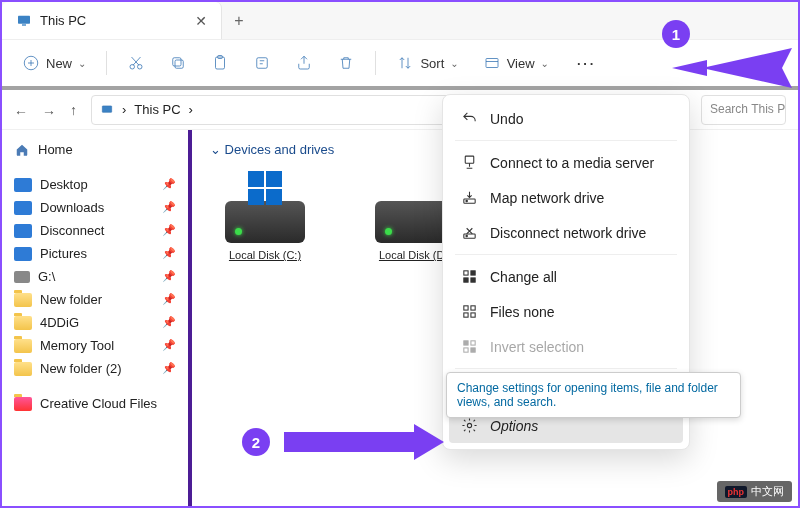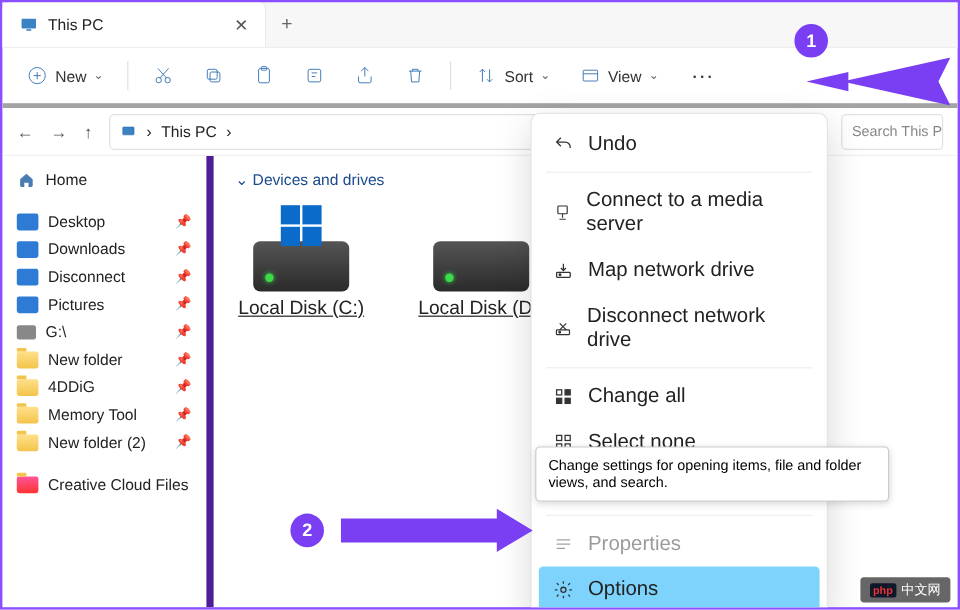--- a/index.html
+++ b/index.html
@@ -25,52 +25,52 @@
   .navrow { display: flex; align-items: center; height: 40px; padding: 0 12px; gap: 14px; border-bottom: 1px solid #f0f0f0; }
   .navrow svg { width: 16px; height: 16px; stroke: #555; fill: none; }
   .navrow .arrow { color: #555; font-size: 14px; }
   .addrbar { flex: 1; display: flex; align-items: center; gap: 8px; padding: 4px 8px; border: 1px solid #e0e0e0; border-radius: 4px; height: 30px; }
   .addrbar svg { width: 14px; height: 14px; stroke: #2f6fb0; }
   .refresh { padding: 4px 8px; }
   .searchbox { width: 85px; padding: 6px 8px; border: 1px solid #e0e0e0; border-radius: 4px; color: #888; font-size: 12px; height: 30px; overflow: hidden; white-space: nowrap; }
 
   
   .main { display: flex; height: calc(100% - 128px); }
-  .sidebar { width: 176px; border-right: 6px solid #4c1d95; padding: 8px 4px; overflow: hidden; }
+  .sidebar { width: 190px; border-right: 4px solid #4c1d95; padding: 8px 4px; overflow: hidden; }
   .side-item { display: flex; align-items: center; gap: 8px; padding: 4px 8px; font-size: 13px; }
   .side-item .pin { margin-left: auto; color: #aaa; font-size: 11px; }
   .side-folder { width: 18px; height: 14px; background: linear-gradient(#ffe08a, #f3c44b); border-radius: 2px; position: relative; }
   .side-folder::before { content: ""; position: absolute; top: -3px; left: 0; width: 8px; height: 3px; background: #f3c44b; border-radius: 1px 1px 0 0; }
   .side-home { width: 16px; height: 14px; }
   .side-cloud { width: 18px; height: 11px; background: #0078d4; border-radius: 6px; position: relative; }
   .side-cloud::before{content:"";position:absolute;top:-4px;left:4px;width:8px;height:8px;background:#0078d4;border-radius:50%;}
   .side-lib { width: 18px; height: 14px; border-radius: 2px; }
   .side-group-gap { height: 12px; }
   .side-drive { width: 16px; height: 12px; background: #888; border-radius: 2px; position: relative; }
 
   .content { flex: 1; padding: 12px 18px; position: relative; }
   .group-header { color: #1a4b8c; font-size: 13px; margin-bottom: 14px; }
   .group-header::before { content: "⌄ "; }
   .drives { display: flex; gap: 40px; }
   .drive { display: flex; flex-direction: column; align-items: center; gap: 6px; width: 110px; }
   .drive-body { width: 80px; height: 42px; background: linear-gradient(#555, #2a2a2a); border-radius: 6px; position: relative; }
   .drive-body::after { content: ""; position: absolute; left: 10px; bottom: 8px; width: 7px; height: 7px; background: #3bdc4a; border-radius: 50%; box-shadow: 0 0 4px #3bdc4a; }
   .drive-win { width: 34px; height: 34px; margin-bottom: -10px; z-index: 1; display: grid; grid-template: 1fr 1fr / 1fr 1fr; gap: 2px; }
   .drive-win div { background: #0b6bcb; }
-  .drive-label { font-size: 16px; text-decoration: underline; text-align: center; }
+  .drive-label { font-size: 11px; text-decoration: underline; text-align: center; }
 
   
   .menu { position: absolute; top: 92px; left: 440px; width: 248px; background: #fff; border: 1px solid #e5e5e5; border-radius: 8px; box-shadow: 0 10px 30px rgba(0,0,0,0.15); padding: 6px; z-index: 20; }
-  .menu-item { display: flex; align-items: center; gap: 12px; padding: 9px 12px; border-radius: 4px; font-size: 17px; }
-  .menu-item.hover { background: #7dd3fc; }
+  .menu-item { display: flex; align-items: center; gap: 12px; padding: 9px 12px; border-radius: 4px; font-size: 14px; }
+  .menu-item.hover { background: #e5e5e5; font-style: italic; }
   .menu-item svg { width: 17px; height: 17px; stroke: #333; fill: none; stroke-width: 1.5; }
   .menu-sep { height: 1px; background: #eee; margin: 4px 6px; }
 
   
-  .tooltip { position: absolute; top: 370px; left: 444px; width: 295px; background: #fff; border: 1px solid #ccc; border-radius: 4px; padding: 8px 10px; font-size: 12px; color: #000000; z-index: 30; box-shadow: 0 2px 6px rgba(0,0,0,0.15); }
+  .tooltip { position: absolute; top: 370px; left: 444px; width: 295px; background: #fff; border: 1px solid #ccc; border-radius: 4px; padding: 8px 10px; font-size: 12px; color: #0369a1; z-index: 30; box-shadow: 0 2px 6px rgba(0,0,0,0.15); }
 
   
   .badge { position: absolute; width: 28px; height: 28px; background: #7a3ff2; color: #fff; border-radius: 50%; display: flex; align-items: center; justify-content: center; font-weight: bold; font-size: 15px; z-index: 40; }
   .arrow-big { position: absolute; z-index: 35; }
   .arrow-big svg { fill: #7a3ff2; }
 
   
   .wm { position: absolute; right: 6px; bottom: 4px; background: rgba(0,0,0,0.6); color: #fff; font-size: 11px; padding: 3px 8px; border-radius: 3px; display: flex; align-items: center; gap: 4px; z-index: 50; }
   .wm .logo { background: #0f172a; color: #e33; font-weight: bold; font-size: 9px; padding: 1px 3px; border-radius: 2px; }
 </style>
@@ -296,21 +296,21 @@
       </svg>
       <span>Change all</span>
     </div>
   <div class="menu-item">
       <svg viewBox="0 0 24 24">
         <rect x="4" y="4" width="6" height="6"></rect>
         <rect x="14" y="4" width="6" height="6"></rect>
         <rect x="4" y="14" width="6" height="6"></rect>
         <rect x="14" y="14" width="6" height="6"></rect>
       </svg>
-      <span>Select none</span>
+      <span>Files none</span>
     </div>
   <div class="menu-item" style="opacity:.4">
       <svg viewBox="0 0 24 24">
         <rect x="4" y="4" width="6" height="6" fill="#333"></rect>
         <rect x="14" y="4" width="6" height="6"></rect>
         <rect x="4" y="14" width="6" height="6"></rect>
         <rect x="14" y="14" width="6" height="6" fill="#333"></rect>
       </svg>
       <span>Invert selection</span>
     </div>

